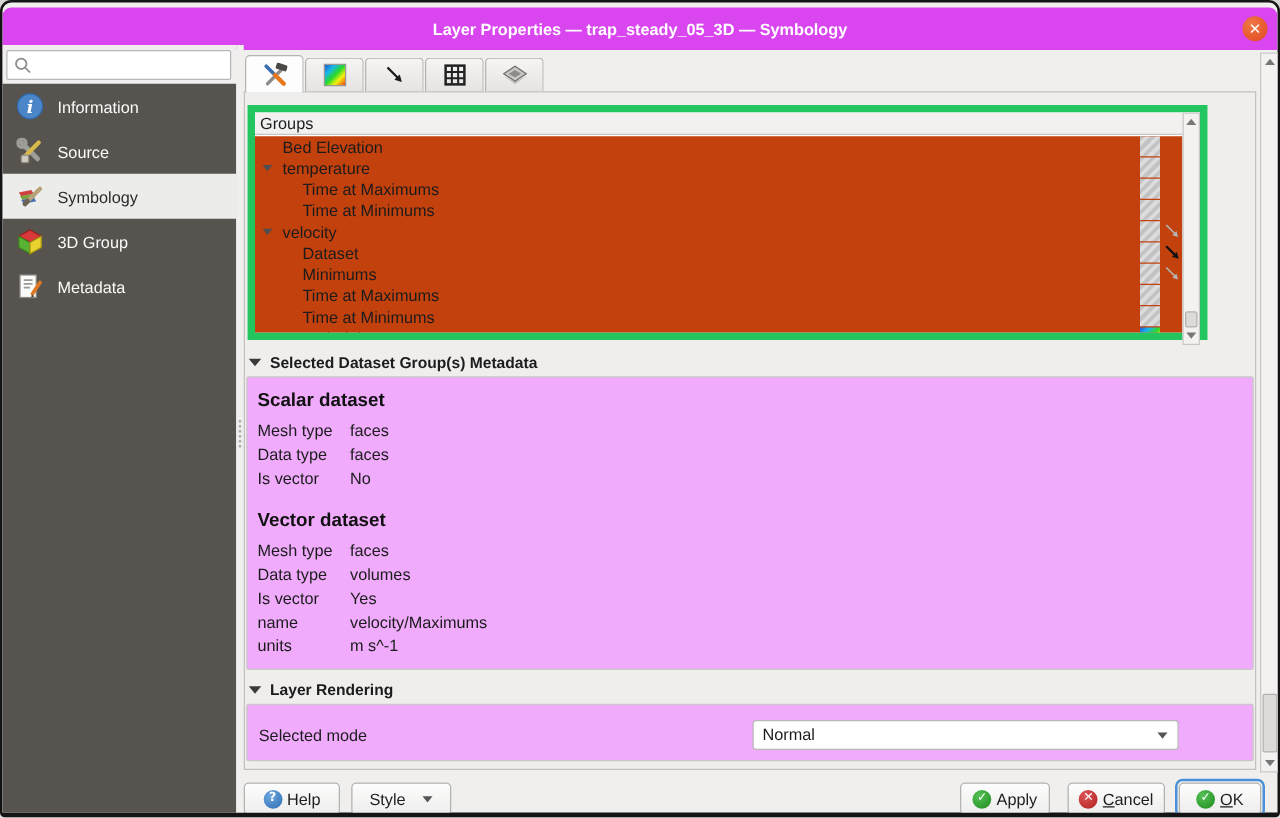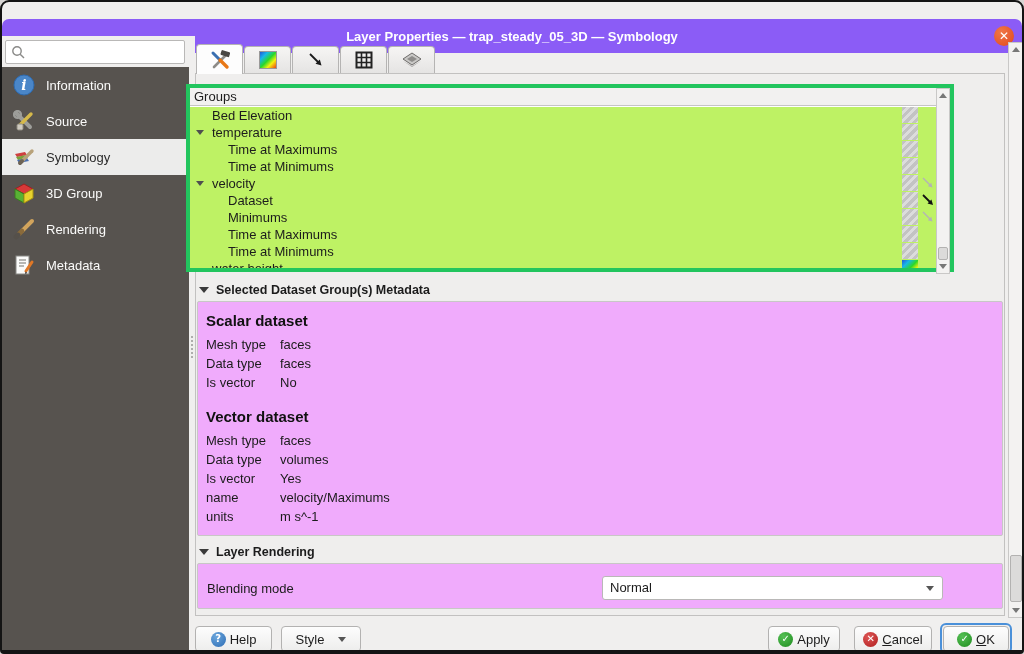--- a/index.html
+++ b/index.html
@@ -1,20 +1,20 @@
 <!DOCTYPE html>
 <html><head>
 <meta charset="utf-8">
 <style>
   html,body{margin:0;padding:0;background:#d8d6d4;font-family:"Liberation Sans",sans-serif;}
   *{box-sizing:border-box;}
   .window{position:relative;width:1024px;height:654px;margin:0 auto;background:#f0efee;
     border:2px solid #141414;border-bottom-width:4px;border-radius:9px 9px 4px 4px;overflow:hidden;}
   
-  .titlebar{position:absolute;left:0;top:17px;width:100%;height:34px;background:#8b5cf6;
+  .titlebar{position:absolute;left:0;top:4px;width:100%;height:34px;background:#d946ef;
     border-radius:7px 7px 0 0;display:flex;align-items:center;justify-content:center;}
   .title-text{color:#ffffff;font-size:13px;font-weight:bold;}
   .close-btn{position:absolute;right:8px;top:7px;width:20px;height:20px;border-radius:50%;
     background:radial-gradient(circle at 35% 30%,#f07746,#e1481e);display:flex;align-items:center;justify-content:center;
     color:#fff;font-size:12px;font-weight:bold;font-family:"DejaVu Sans",sans-serif;cursor:pointer;}
   
   .search-strip{position:absolute;left:0;top:34px;width:187px;height:31px;background:#f0efee;}
   .search-box{position:absolute;left:3px;top:4px;width:180px;height:24px;background:#fff;
     border:1px solid #b9b8b7;border-radius:2px;}
   .search-box svg{position:absolute;left:5px;top:4px;}
@@ -29,24 +29,24 @@
   .splitter-grip{position:absolute;left:2px;top:300px;width:2px;height:22px;border-left:2px dotted #aeadac;}
   
   .tab{position:absolute;top:44px;height:27px;width:47px;border:1px solid #b5b4b3;border-bottom:none;
     border-radius:4px 4px 0 0;background:linear-gradient(#f6f5f4,#e5e4e3);display:flex;align-items:center;justify-content:center;cursor:pointer;}
   .tab.active{top:42px;height:30px;background:#fdfdfd;z-index:3;}
   .rainbow{width:18px;height:18px;border:1px solid #9a9998;
     background:linear-gradient(135deg,#2257d6 0%,#18b7e8 25%,#2ad82a 50%,#f2f20c 72%,#f04216 100%);}
   
   .frame{position:absolute;left:193px;top:71px;width:810px;height:543px;border:1px solid #c2c1c0;background:#efeeed;}
   
-  .tree{position:absolute;left:184px;top:82px;width:768px;height:188px;border:4px solid #22c55e;background:#fff;}
+  .tree{position:absolute;left:196px;top:82px;width:768px;height:188px;border:6px solid #22c55e;background:#fff;}
   .tree-header{height:18px;background:#f2f1f0;border-bottom:1px solid #c6c5c4;font-size:13px;color:#1c1c1c;
     line-height:18px;padding-left:4px;}
-  .tree-body{position:absolute;left:0;top:19px;right:14px;bottom:0;overflow:hidden;background:#bef264;}
+  .tree-body{position:absolute;left:0;top:19px;right:14px;bottom:0;overflow:hidden;background:#c2410c;}
   .trow{position:relative;height:17px;line-height:17px;font-size:13px;color:#1c1c1c;white-space:nowrap;cursor:default;}
   .trow .lbl{position:absolute;left:22px;top:0;}
   .trow.ind2 .lbl{left:38px;}
   .expander{position:absolute;left:6px;top:6px;width:0;height:0;border-left:4px solid transparent;
     border-right:4px solid transparent;border-top:5px solid #4f4f4f;}
   .sq{position:absolute;right:18px;top:0;width:16px;height:16px;
     background:repeating-linear-gradient(135deg,#c3c3c3 0 3px,#dcdcdc 3px 6px);}
   .sq.rainbow-sq{background:linear-gradient(135deg,#2257d6 0%,#18b7e8 25%,#2ad82a 50%,#f2f20c 72%,#f04216 100%);}
   .vec{position:absolute;right:0;top:0;width:16px;height:16px;}
   
@@ -144,30 +144,20 @@
             <polygon points="11,2 20,7 11,12 2,7" fill="#d83838" stroke="#9c2020"></polygon>
             <polygon points="2,7 11,12 11,21 2,16" fill="#58b234" stroke="#3a7a20"></polygon>
             <polygon points="20,7 11,12 11,21 20,16" fill="#e8d22e" stroke="#a89410"></polygon>
           </svg>
       </span>
       <span>3D Group</span>
     </div>
     <div class="nav-item">
       <span class="nav-ico">
         <svg width="22" height="22" viewBox="0 0 22 22">
-            <line x1="19" y1="3" x2="9" y2="13" stroke="#d2a45c" stroke-width="4" stroke-linecap="round"></line>
-            <line x1="9" y1="13" x2="6" y2="16" stroke="#8a6a3a" stroke-width="4.6" stroke-linecap="round"></line>
-            <line x1="5" y1="17" x2="3" y2="19" stroke="#55504a" stroke-width="4.6" stroke-linecap="round"></line>
-          </svg>
-      </span>
-      <span>Rendering</span>
-    </div>
-    <div class="nav-item">
-      <span class="nav-ico">
-        <svg width="22" height="22" viewBox="0 0 22 22">
             <rect x="3" y="2" width="13" height="18" fill="#fbfbfa" stroke="#8a8a86"></rect>
             <line x1="6" y1="6" x2="13" y2="6" stroke="#9a9a96" stroke-width="1.4"></line>
             <line x1="6" y1="9" x2="13" y2="9" stroke="#9a9a96" stroke-width="1.4"></line>
             <line x1="6" y1="12" x2="11" y2="12" stroke="#9a9a96" stroke-width="1.4"></line>
             <line x1="19" y1="8" x2="13" y2="17" stroke="#e07826" stroke-width="3" stroke-linecap="round"></line>
             <polygon points="12.5,17.5 12,20 14.5,19" fill="#3c3a38"></polygon>
           </svg>
       </span>
       <span>Metadata</span>
     </div>
@@ -338,21 +328,21 @@
       </tbody>
         </table>
     </div>
   </div>
 
   <div class="sect-header" style="top:543px;">
     <span class="sect-tri"></span>
     <span>Layer Rendering</span>
   </div>
   <div class="groupbox" style="left:195px;top:561px;width:806px;height:46px;"></div>
-  <span class="blend-label">Blending mode</span>
+  <span class="blend-label">Selected mode</span>
   <div class="combo">
     <span>Normal</span>
     <span class="combo-arrow"></span>
   </div>
 
   <div class="vscroll" style="left:1006px;top:40px;width:16px;height:576px;">
     <div class="arr" style="top:0;">
         <span class="tri-up"></span>
       </div>
     <div class="thumb" style="top:512px;height:47px;"></div>

